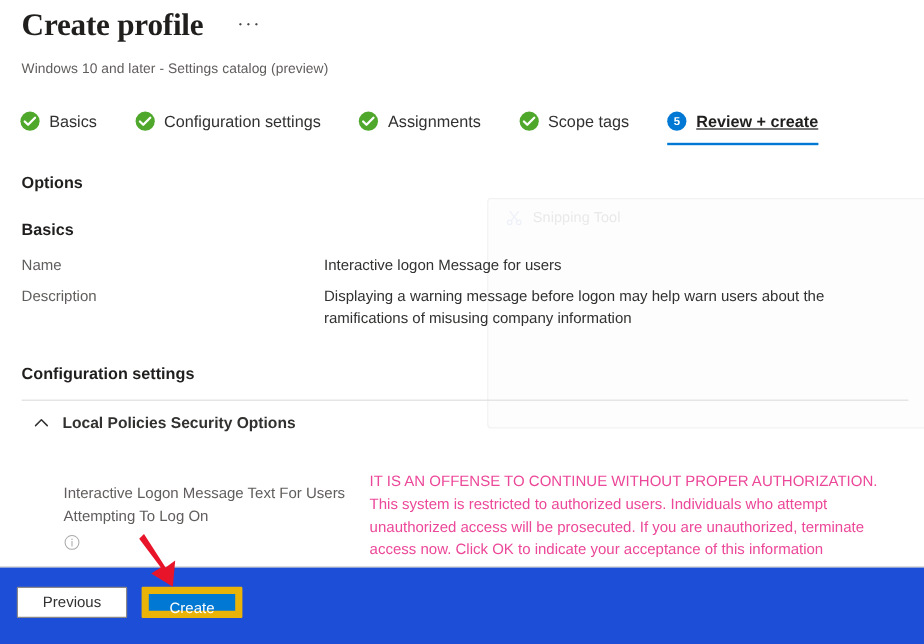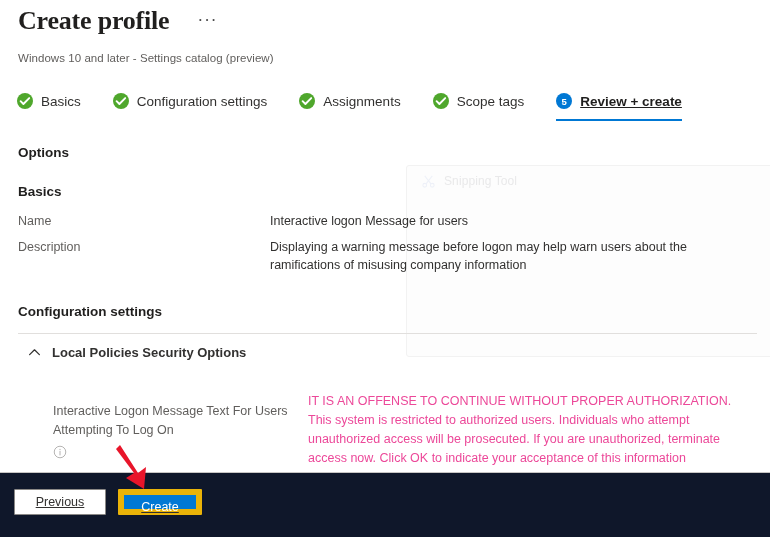--- a/index.html
+++ b/index.html
@@ -267,27 +267,26 @@
     height: 1px;
     background: #c8c6c4;
     z-index: 3;
   }
   .footer {
     position: absolute;
     left: 0;
     top: 473px;
     width: 770px;
     height: 64px;
-    background: #0f172a;
+    background: #1d4ed8;
     display: flex;
     align-items: flex-start;
     gap: 12px;
     padding: 16px 0 0 14px;
     z-index: 3;
-    text-decoration: underline;
   }
   .btn {
     font-family: "Liberation Sans", sans-serif;
     font-size: 12.5px;
     height: 26px;
     min-width: 92px;
     padding: 0 14px;
     cursor: pointer;
     border-radius: 1px;
     line-height: 24px;

